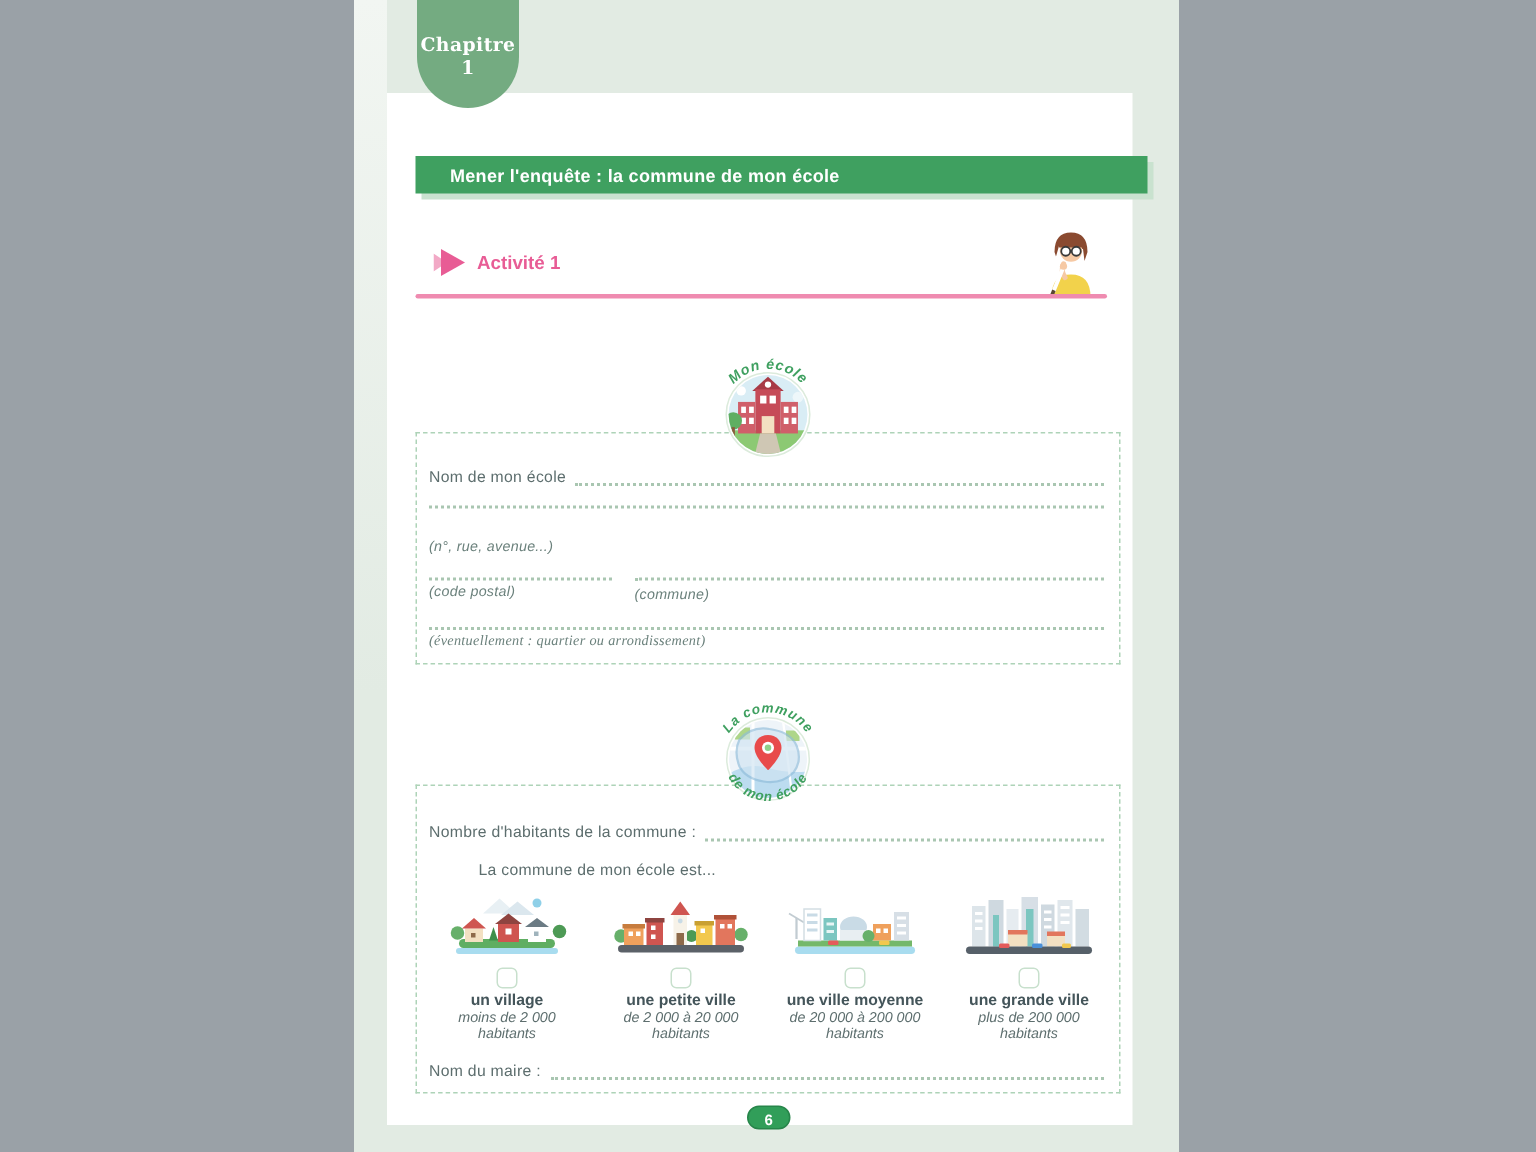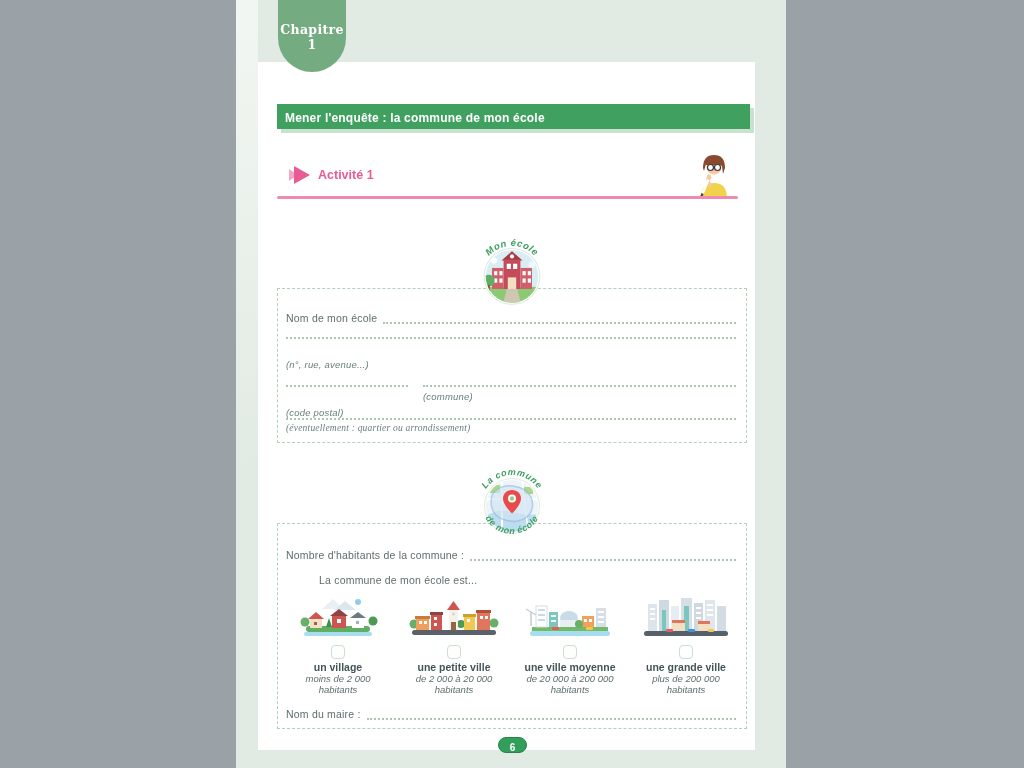--- a/index.html
+++ b/index.html
@@ -14,21 +14,21 @@
   .chapter-badge{position:absolute;left:42px;top:0;width:68px;height:72px;
     background:#74ab81;border-radius:0 0 34px 34px;z-index:5;text-align:center;}
   .chapter-badge span{display:inline-block;margin-top:22px;color:#ffffff;
     font-family:"DejaVu Serif","Liberation Serif",serif;font-weight:bold;font-size:12.5px;letter-spacing:.3px;}
   .chapter-title{position:absolute;left:126px;top:25px;color:#2f9e59;font-weight:bold;font-size:12.5px;letter-spacing:.2px;}
 
   
   .sheet{position:absolute;left:22px;top:62px;width:497px;height:688px;background:#ffffff;}
 
   .banner{position:absolute;left:19px;top:42px;width:465px;height:25px;background:#3fa060;
-    box-shadow:4px 4px 0 0 #c9e2cf;line-height:25px;padding-left:8px;}
+    box-shadow:4px 4px 0 0 #c9e2cf;line-height:25px;padding-left:23px;}
   .banner span{color:#ffffff;font-size:12px;font-weight:600;letter-spacing:.2px;}
 
   .activity-arrow{position:absolute;left:31px;top:104px;width:24px;height:18px;}
   .activity-label{position:absolute;left:60px;top:106px;color:#e85c95;font-weight:bold;font-size:12.5px;}
   .boy{position:absolute;left:428px;top:90px;width:54px;height:46px;}
   .pink-rule{position:absolute;left:19px;top:134px;width:461px;height:3px;background:#ef8bb0;border-radius:2px;}
   .instruction{position:absolute;left:19px;top:150px;color:#2f9e59;font-weight:bold;font-size:11.5px;letter-spacing:.1px;}
 
   .school-medallion{position:absolute;left:216px;top:166px;width:76px;height:80px;z-index:4;}
   .commune-medallion{position:absolute;left:214px;top:400px;width:80px;height:86px;z-index:4;}
@@ -42,21 +42,21 @@
   .wline{border-bottom:2px dotted #a9c6b1;}
   span.wline{display:inline-block;height:13px;}
   .grow{flex:1;margin-left:6px;}
   .f-row{position:absolute;display:flex;align-items:flex-end;}
 
   .r-name{left:8px;right:10px;top:20px;}
   .l-addr{position:absolute;left:8px;right:10px;top:48px;}
   .h-addr{left:8px;top:70px;}
   .l-postal{position:absolute;left:8px;width:122px;top:96px;}
   .l-commune{position:absolute;left:145px;right:10px;top:96px;}
-  .h-postal{left:8px;top:118px;}
+  .h-postal{left:8px;top:100px;}
   .h-commune{left:145px;top:102px;}
   .l-district{position:absolute;left:8px;right:10px;top:129px;}
   .h-district{left:8px;top:134px;font-family:Liberation Serif, serif;}
 
   .r-pop{left:8px;right:10px;top:22px;}
   .type-prompt{position:absolute;left:8px;top:50px;padding-left:33px;}
   .options{position:absolute;left:4px;right:4px;top:68px;display:flex;justify-content:space-between;}
   .opt{width:112px;text-align:center;}
   .illus{width:96px;height:44px;margin:4px auto 0;}
   .cb{width:12px;height:12px;border:1.5px solid #c8e0cd;border-radius:4px;background:#fff;margin:5px auto 2px;}

